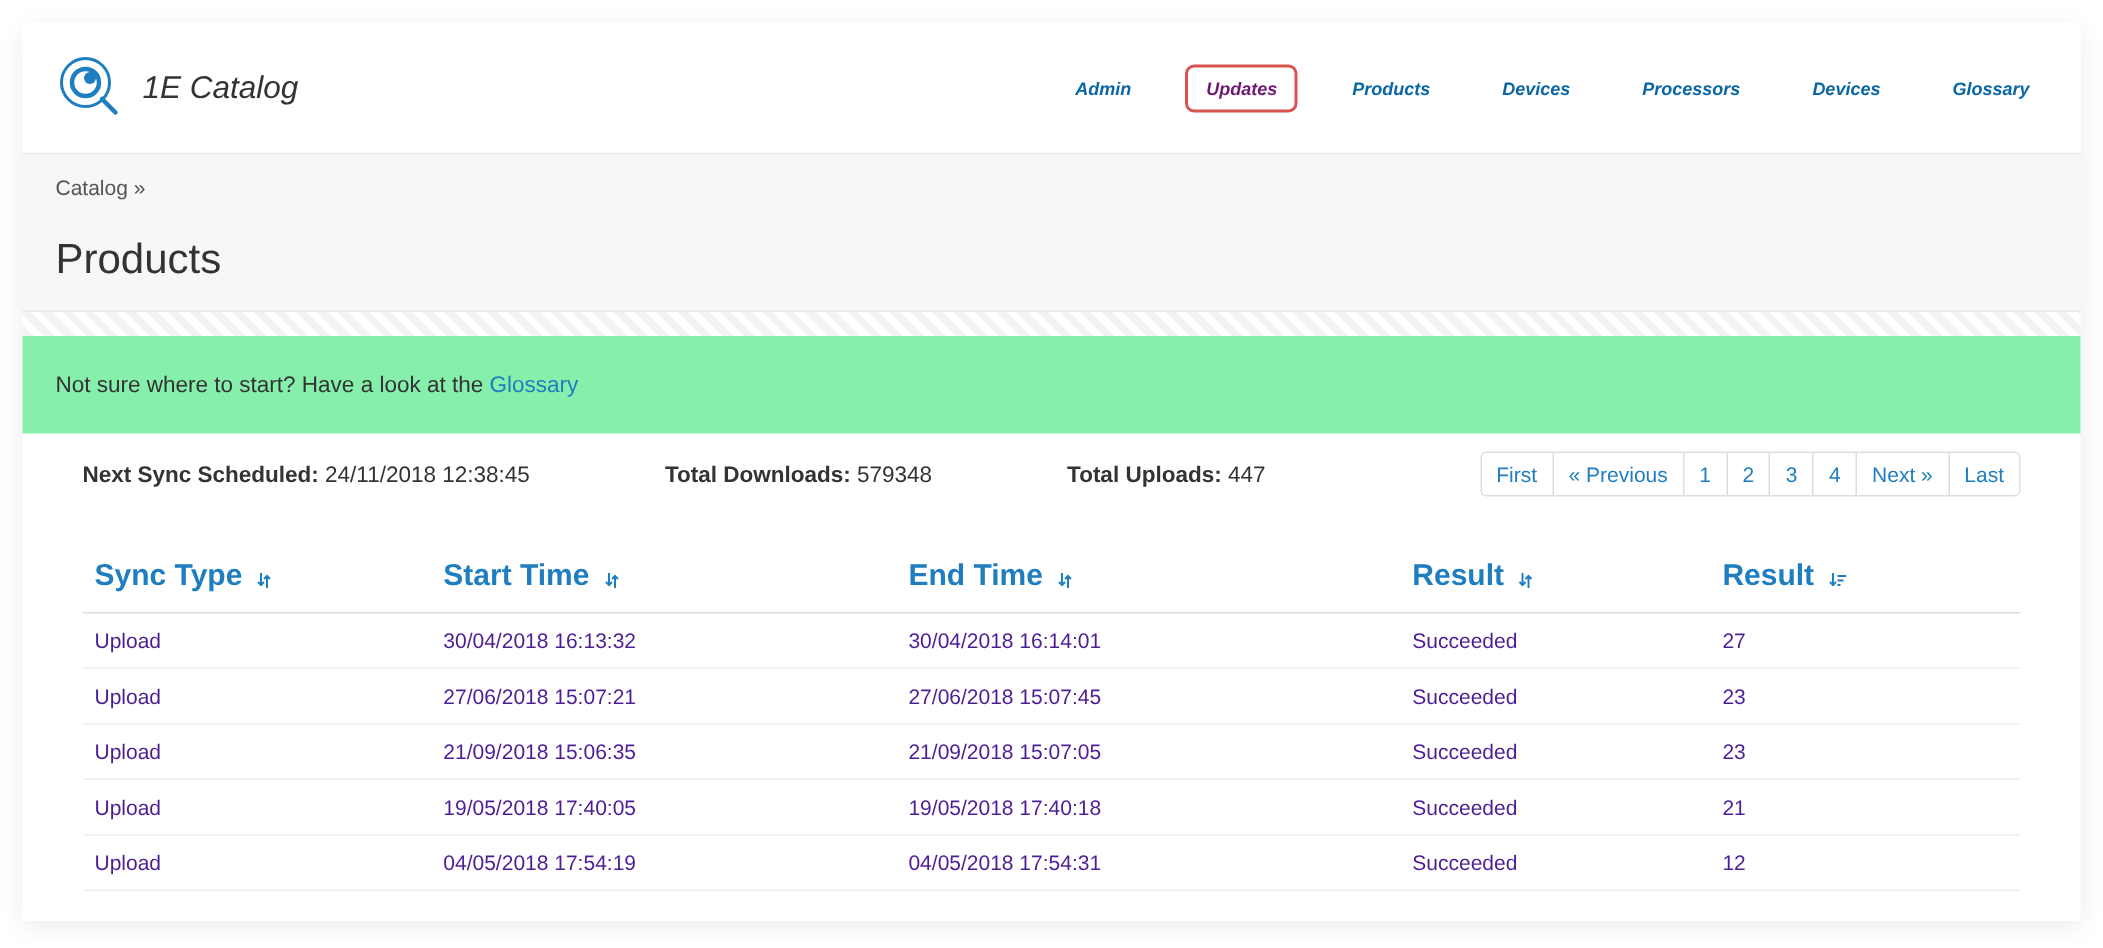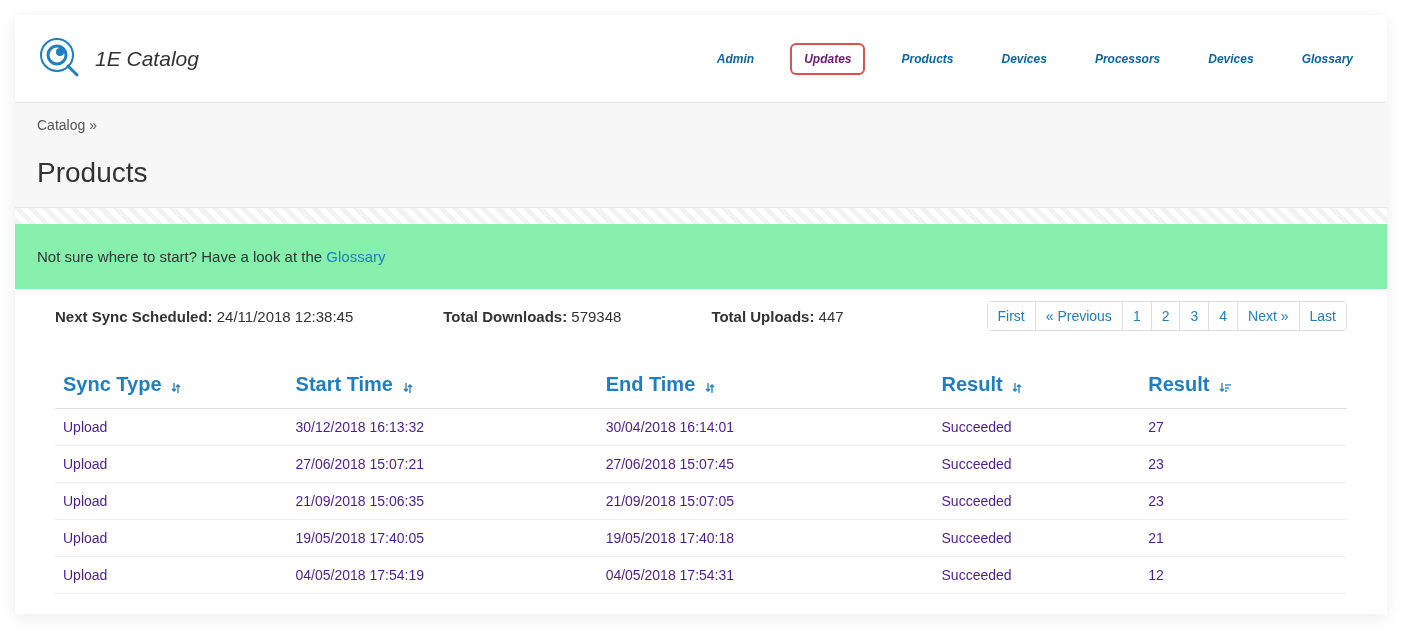--- a/index.html
+++ b/index.html
@@ -267,21 +267,21 @@
                 <line x1="6" y1="6" x2="10" y2="6" stroke="#1f7ec0" stroke-width="1.3"></line>
                 <line x1="6" y1="9" x2="8" y2="9" stroke="#1f7ec0" stroke-width="1.3"></line>
               </svg>
             </span>
           </th>
         </tr>
       </thead>
       <tbody>
         <tr>
           <td>Upload</td>
-          <td>30/12/2018 16:13:32</td>
+          <td>30/04/2018 16:13:32</td>
           <td>30/04/2018 16:14:01</td>
           <td>Succeeded</td>
           <td>27</td>
         </tr>
         <tr>
           <td>Upload</td>
           <td>27/06/2018 15:07:21</td>
           <td>27/06/2018 15:07:45</td>
           <td>Succeeded</td>
           <td>23</td>

